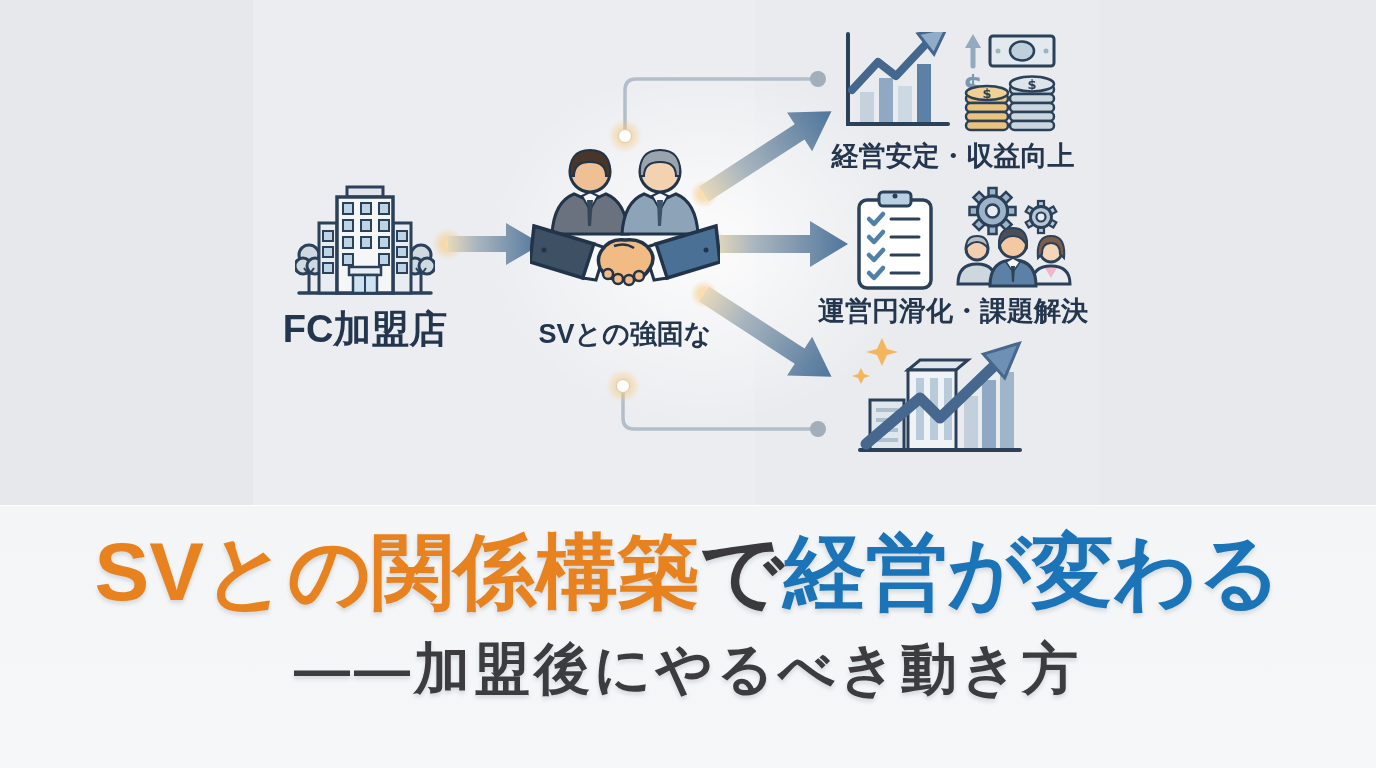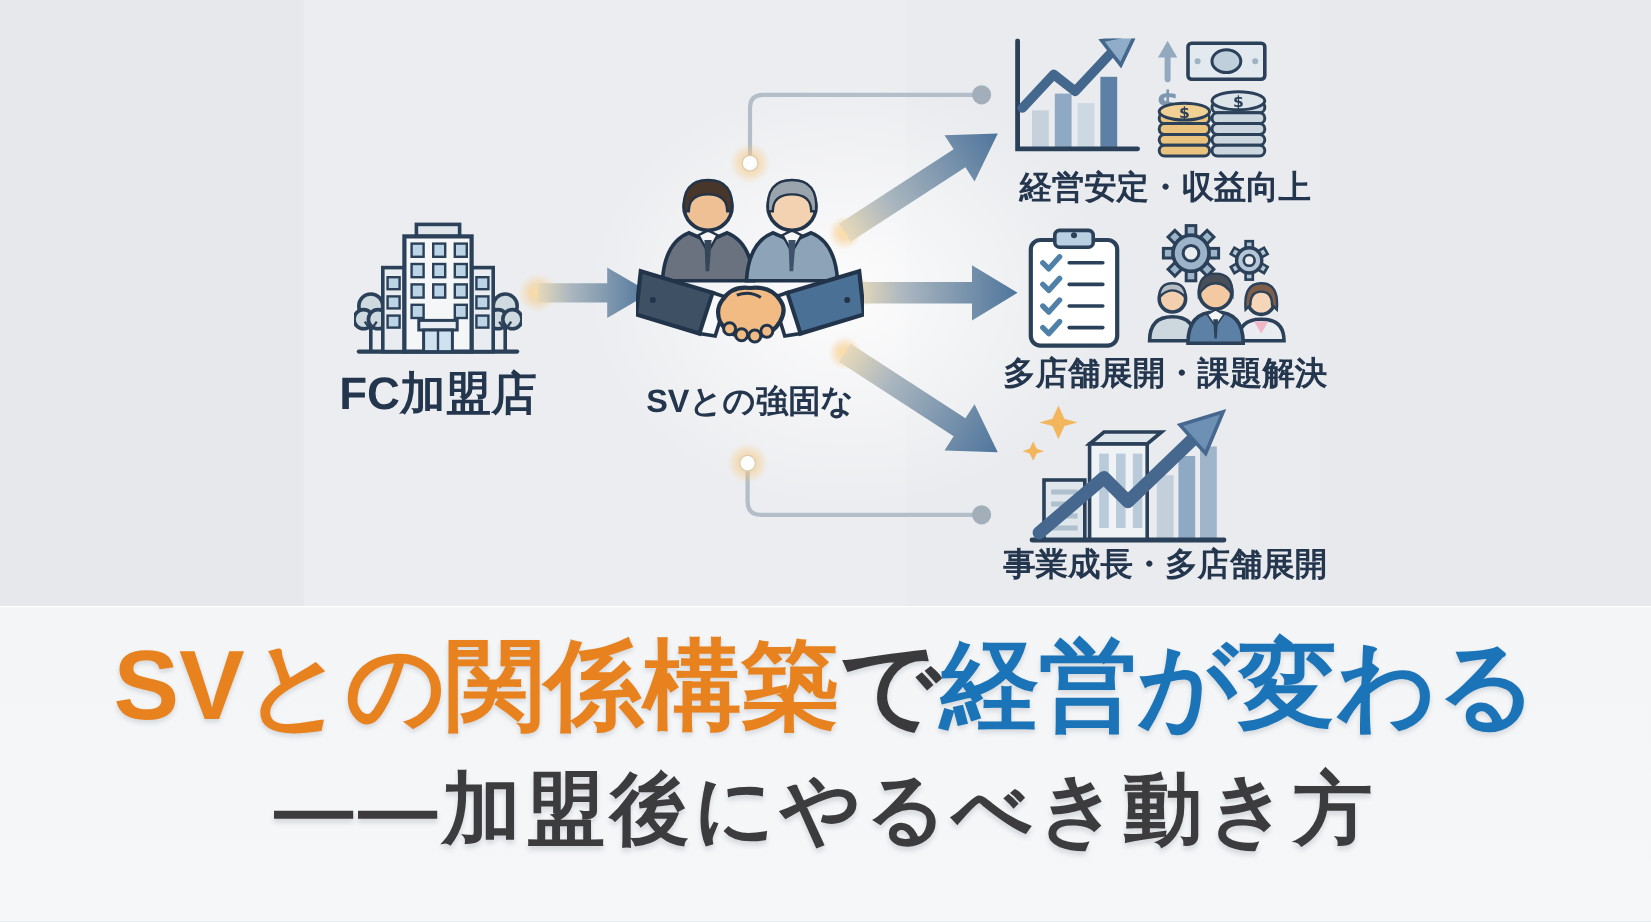--- a/index.html
+++ b/index.html
@@ -23,41 +23,41 @@
     background:radial-gradient(ellipse at center, rgba(255,255,255,0.85) 0%, rgba(255,255,255,0) 65%);
     pointer-events:none;
   }
   .icon-abs{position:absolute;}
   .diagram-label{
     position:absolute;text-align:center;font-weight:800;color:#24364D;
     letter-spacing:0px;line-height:1.22;
   }
   .fc-label{left:270px;top:306px;width:190px;font-size:38px;}
   .sv-label{left:495px;top:318px;width:260px;font-size:27px;}
-  .outcome-label{left:818px;width:270px;font-size:27px;margin-left:18px;}
+  .outcome-label{left:818px;width:270px;font-size:27px;}
   .o1{top:140px;}
   .o2{top:295px;}
   .o3{top:454px;}
   
   .title-band{
     position:absolute;left:0;top:505px;width:1376px;height:301px;
     background:linear-gradient(180deg,#f3f5f7 0%,#f6f7f9 100%);
   }
   .title-band::before{
     content:"";position:absolute;left:0;top:0;width:1376px;height:1px;background:#ffffff;
   }
   .title-line1{
     position:absolute;left:0;top:26px;width:1376px;text-align:center;
     font-size:82px;font-weight:900;line-height:1;letter-spacing:0px;
     text-shadow:0 3px 4px rgba(50,60,75,0.16);
     white-space:nowrap;
   }
   .title-line2{
     position:absolute;left:0;top:136px;width:1376px;text-align:center;
-    font-size:66px;font-weight:900;line-height:1;letter-spacing:4px;
+    font-size:56px;font-weight:900;line-height:1;letter-spacing:4px;
     color:#3C3C3E;
     text-shadow:0 3px 4px rgba(50,60,75,0.16);
     white-space:nowrap;
   }
   .t-orange{color:#E8821E;}
   .t-dark{color:#3A3A3C;}
   .t-blue{color:#1B74B8;}
 </style>
 </head>
 <body>
@@ -336,22 +336,21 @@
           <polygon points="0,-16 34,0 0,16" fill="#6d90b4" stroke="#46688e" stroke-width="3"></polygon>
         </g>
       </g>
     </svg>
 
     <div class="diagram-label fc-label">FC加盟店</div>
     <div class="diagram-label sv-label">
       <div>SVとの強固な</div>
     </div>
     <div class="diagram-label outcome-label o1">経営安定・収益向上</div>
-    <div class="diagram-label outcome-label o2">多店舗展開・課題解決</div>
-    <div class="diagram-label outcome-label o3">事業成長・多店舗展開</div>
+    <div class="diagram-label outcome-label o2">運営円滑化・課題解決</div>
   </div>
 
   <div class="title-band">
     <div class="title-line1">
       <span class="t-orange">SVとの関係構築</span><span class="t-dark">で</span><span class="t-blue">経営が変わる</span>
     </div>
     <div class="title-line2">――加盟後にやるべき動き方</div>
   </div>
 
 </div>

